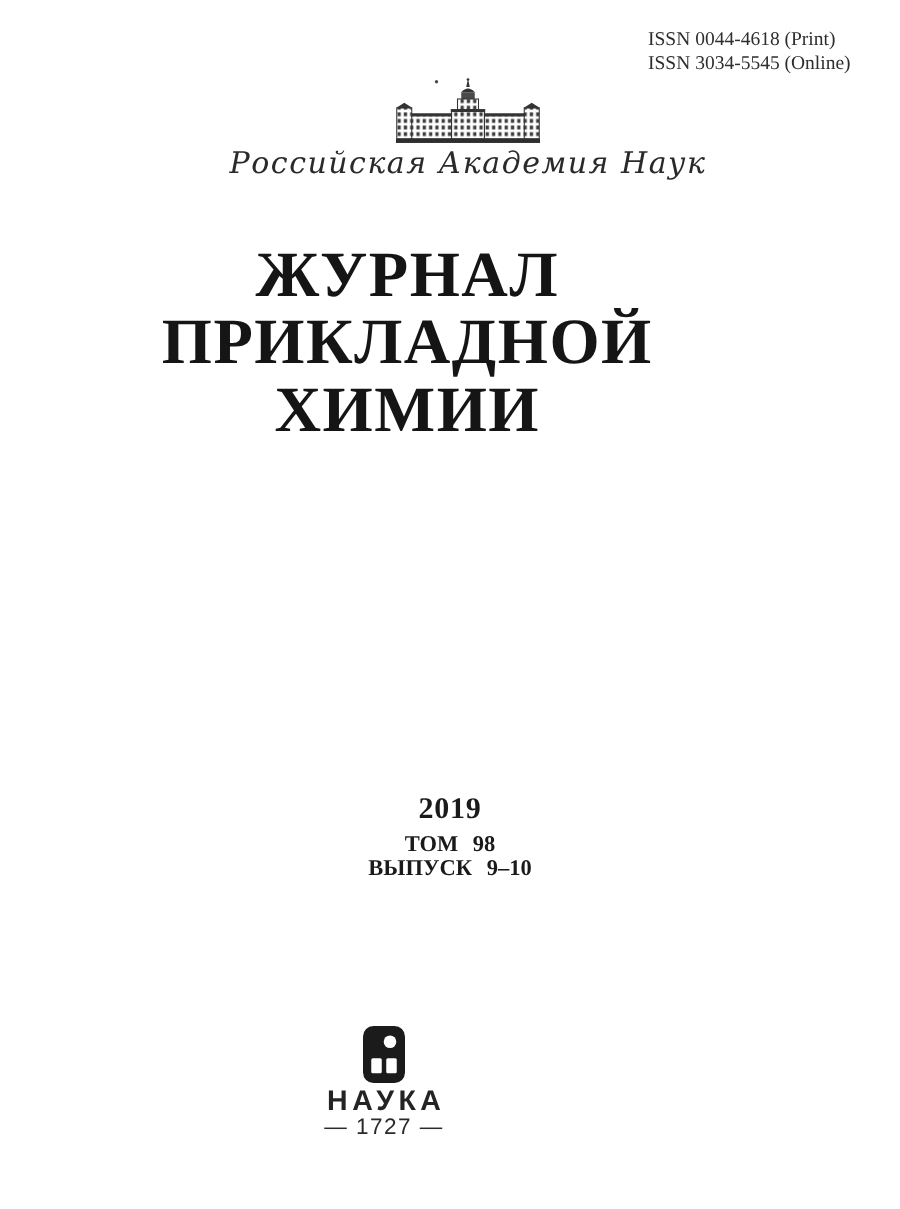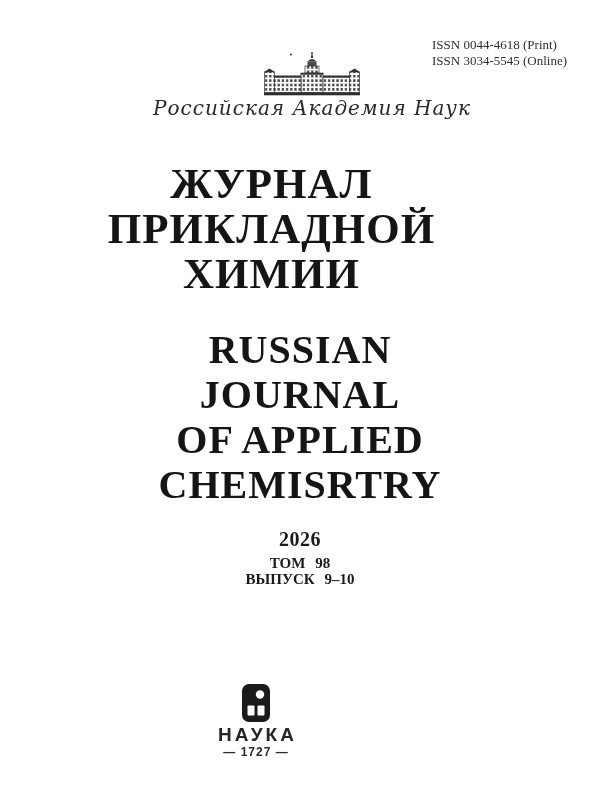--- a/index.html
+++ b/index.html
@@ -8,21 +8,21 @@
     background:#ffffff;
     font-family:"Liberation Serif", serif;
     color:#1c1c1c;
     position:relative;
     overflow:hidden;
   }
   .page { position:absolute; inset:0; width:600px; height:806px; background:#fff; }
 
   
   .issn {
-    position:absolute; top:37px; left:432px;
+    position:absolute; top:18px; left:432px;
     font-size:13px; line-height:16px; color:#2e2e2e;
     text-align:left; white-space:nowrap;
   }
 
   
   .emblem { position:absolute; top:52px; left:0; width:600px; text-align:center;margin-left:12px; }
   .emblem .building { display:block; margin:0 auto; }
   .academy-script {
     font-family:"DejaVu Serif", serif;
     font-style:italic;
@@ -61,22 +61,22 @@
   .publisher { position:absolute; top:684px; left:0; width:512px; text-align:center; }
   .publisher .logo { display:block; margin:0 auto; }
   .nauka-name {
     font-family:"Liberation Sans", sans-serif;
     font-size:19px; line-height:20px; font-weight:bold;
     letter-spacing:3px; color:#242424; margin-top:3px;
     text-indent:3px; 
   }
   .nauka-year {
     font-family:"Liberation Sans", sans-serif;
-    font-size:12px; line-height:12px; color:#2a2a2a;
-    letter-spacing:1px; margin-top:1px;font-weight:bold;
+    font-size:15px; line-height:12px; color:#2a2a2a;
+    letter-spacing:1px; margin-top:1px;
   }
 </style>
 </head>
 <body>
 
 <div class="page">
 
   <div class="issn">
     <div>ISSN 0044-4618 (Print)</div>
     <div>ISSN 3034-5545 (Online)</div>
@@ -118,29 +118,23 @@
     </svg>
     <div class="academy-script">Российская Академия Наук</div>
   </div>
 
   <div class="title-ru">
     <div>ЖУРНАЛ</div>
     <div>ПРИКЛАДНОЙ</div>
     <div>ХИМИИ</div>
   </div>
 
-  <div class="title-en">
-    <div>RUSSIAN</div>
-    <div>JOURNAL</div>
-    <div>OF APPLIED</div>
-    <div>CHEMISRTRY</div>
-  </div>
 
   <div class="issue">
-    <div class="year">2026</div>
+    <div class="year">2019</div>
     <div class="vol">ТОМ 98</div>
     <div class="num">ВЫПУСК 9–10</div>
   </div>
 
   <div class="publisher">
     <svg class="logo" width="28" height="38" viewBox="0 0 28 38" xmlns="http://www.w3.org/2000/svg">
       <rect x="0" y="0" width="28" height="38" rx="7" fill="#1b1b1b"></rect>
       <circle cx="18" cy="10.5" r="4.2" fill="#ffffff"></circle>
       <rect x="5.5" y="21.5" width="7" height="10" rx="1" fill="#ffffff"></rect>
       <rect x="15.5" y="21.5" width="7" height="10" rx="1" fill="#ffffff"></rect>

